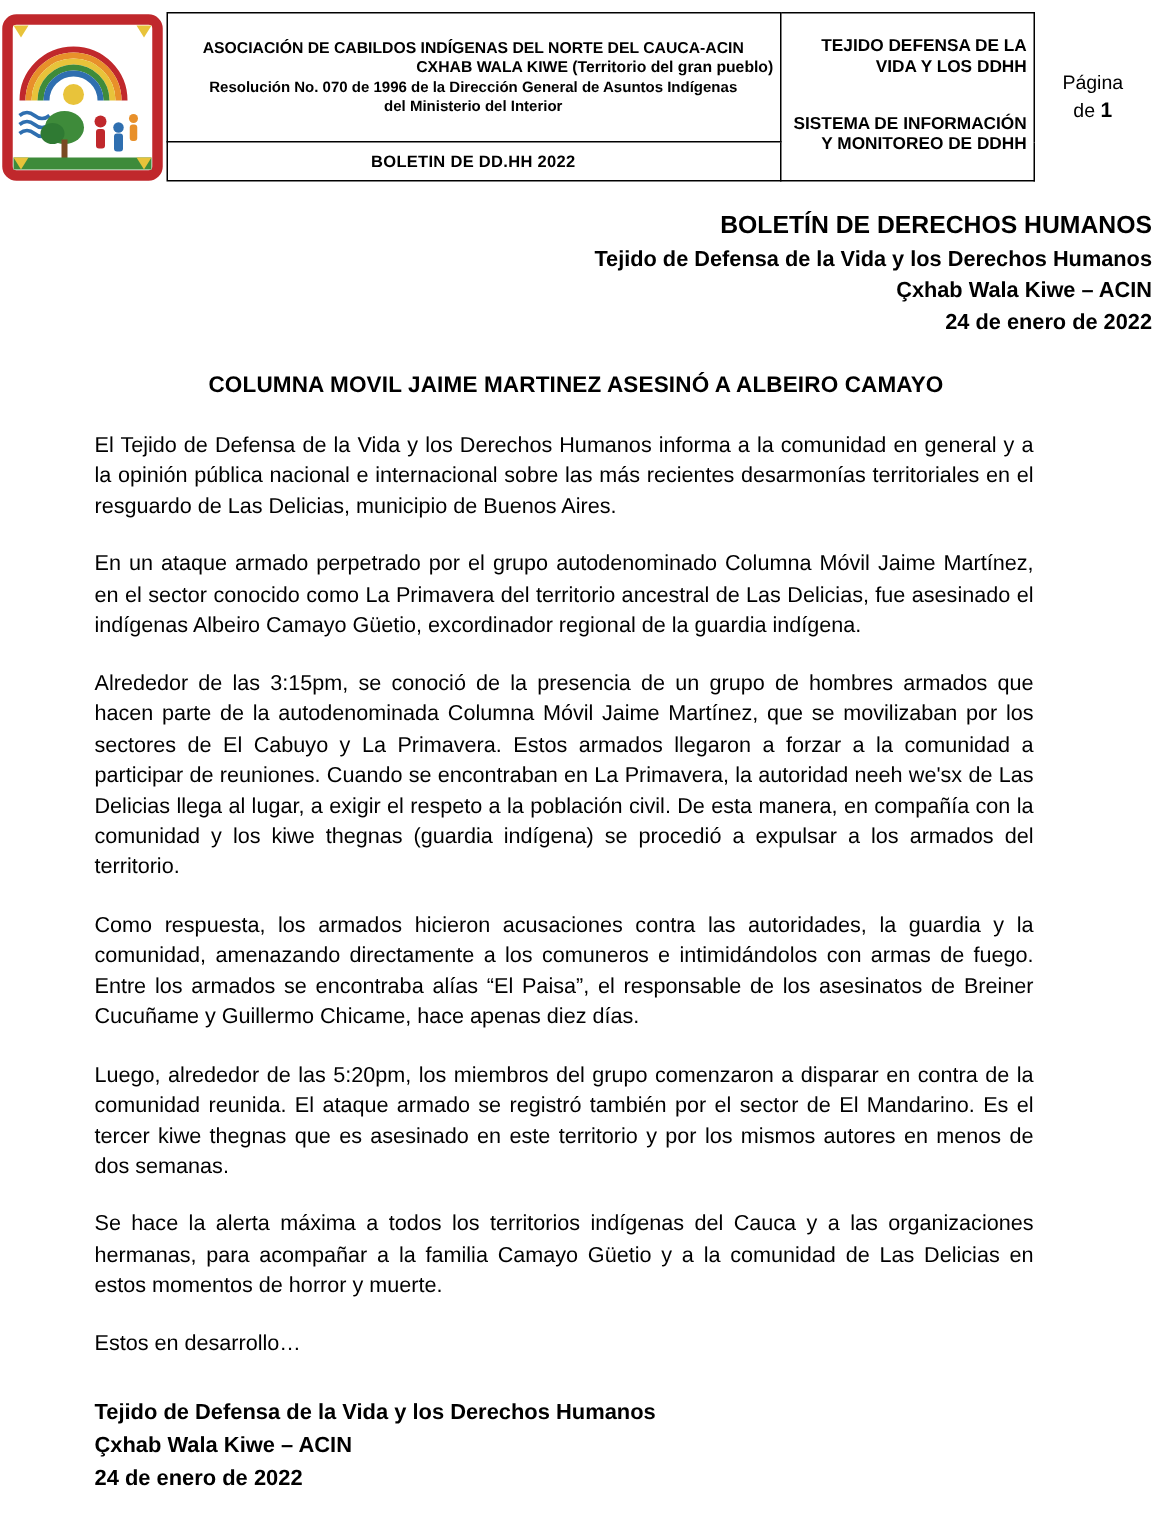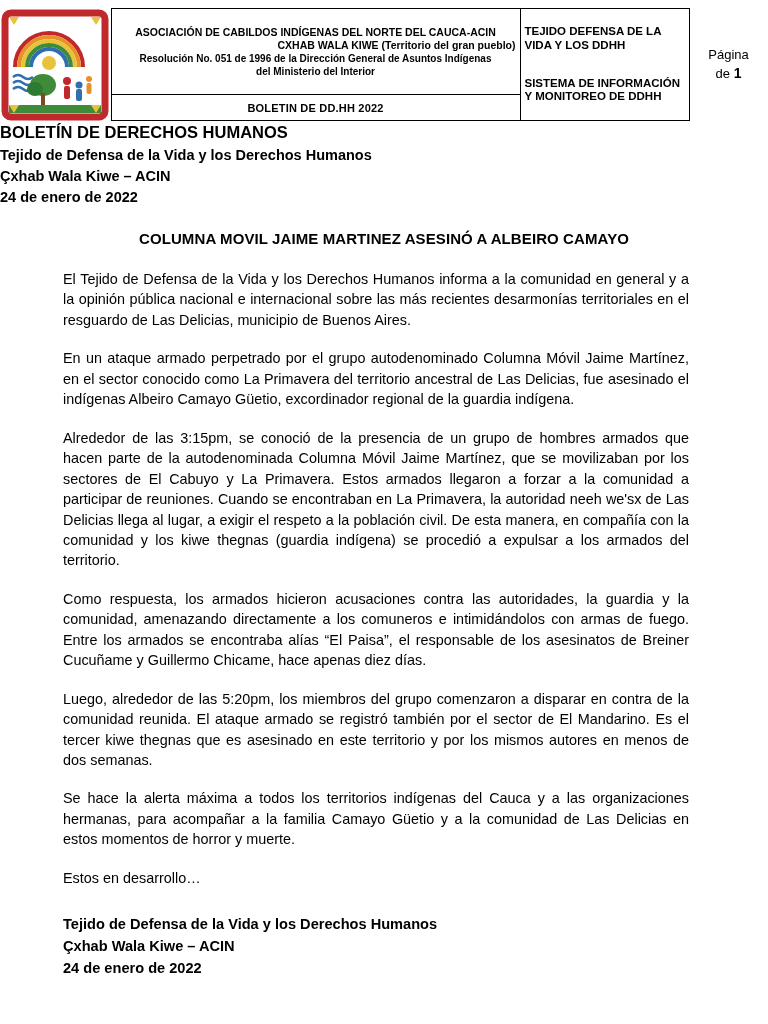--- a/index.html
+++ b/index.html
@@ -41,21 +41,21 @@
     border-bottom: none !important;
     padding: 0 !important;
     text-align: center;
   }
   .cell-center {
     width: 400px;
     text-align: center;
   }
   .cell-tejido {
     width: 160px;
-    text-align: left;
+    text-align: right;
   }
   .cell-page {
     width: 70px;
     text-align: center;
     border-right: none !important;
     border-top: none !important;
     border-bottom: none !important;
   }
   .hdr-line1 {
     font-size: 10.5px;
@@ -91,21 +91,22 @@
   }
   .pagina {
     font-size: 13px;
     line-height: 1.35;
   }
   .pagina b { font-size: 14px; }
   .logo-svg { display: block; }
 
   
   .titles {
-    text-align: left;
+    text-align: right;
+    margin-top: 18px;
   }
   .t1 {
     font-size: 16.5px;
     font-weight: bold;
     line-height: 1.45;
   }
   .t2 {
     font-size: 14.5px;
     font-weight: bold;
     line-height: 1.45;
@@ -212,21 +213,21 @@
                 <polygon points="8,96 18,96 13,104"></polygon>
                 <polygon points="90,96 100,96 95,104"></polygon>
               </g>
             </g>
           </svg>
         </span>
       </td>
       <td class="cell-center">
         <div class="hdr-line1">ASOCIACIÓN DE CABILDOS INDÍGENAS DEL NORTE DEL CAUCA-ACIN</div>
         <div class="hdr-line2">CXHAB WALA KIWE  (Territorio del gran pueblo)</div>
-        <div class="hdr-line3">Resolución No. 051 de 1996 de la Dirección General de Asuntos Indígenas</div>
+        <div class="hdr-line3">Resolución No. 070 de 1996 de la Dirección General de Asuntos Indígenas</div>
         <div class="hdr-line3">del Ministerio del Interior</div>
       </td>
       <td class="cell-tejido" rowspan="2">
         <div class="tejido-t">TEJIDO DEFENSA DE LA VIDA Y LOS DDHH</div>
         <div class="tejido-b">SISTEMA DE INFORMACIÓN Y MONITOREO DE DDHH</div>
       </td>
       <td class="cell-page" rowspan="2">
         <div class="pagina">Página</div>
         <div class="pagina">
           <span>de</span>

